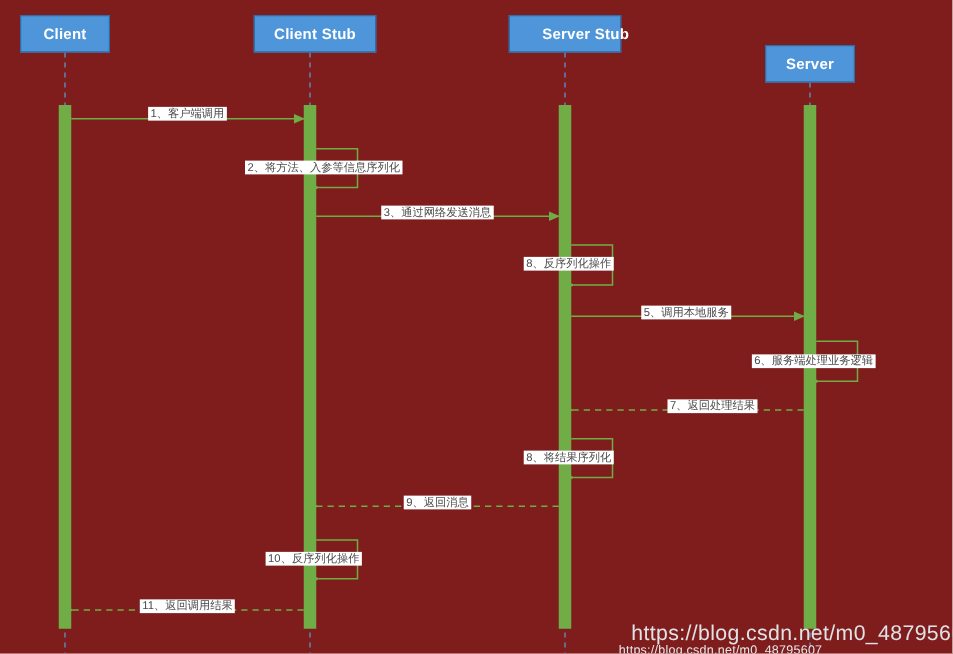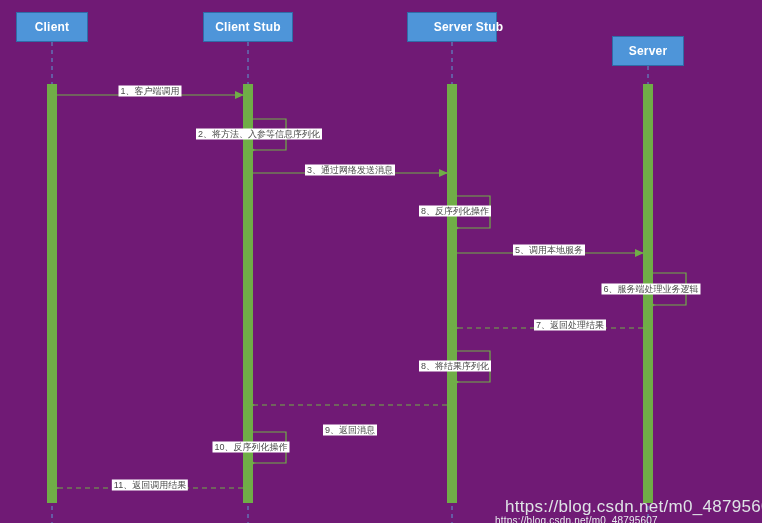--- a/index.html
+++ b/index.html
@@ -7,21 +7,21 @@
     padding: 0;
     background: #ffffff;
   }
   body {
     font-family: "Liberation Sans", "DejaVu Sans", sans-serif;
   }
   #canvas {
     position: relative;
     width: 762px;
     height: 523px;
-    background: #701a75;
+    background: #7f1d1d;
     overflow: hidden;
   }
   svg#diagram {
     position: absolute;
     left: 0;
     top: 0;
     width: 762px;
     height: 523px;
   }
   .actor-box {
@@ -131,40 +131,40 @@
         <g>
           <line x1="243" y1="488" x2="57" y2="488" stroke="#70ad47" stroke-width="1.2" stroke-dasharray="5 4" marker-end="url(#arrow-open)"></line>
         </g>
       </g>
   </svg>
 
   <div id="actor-boxes">
       <div class="actor-box" style="left: 16px; top: 12px; width: 72px; background: rgb(78, 149, 217); border-color: rgb(47, 108, 168);">
         <span class="actor-label" style="color: rgb(255, 255, 255);">Client</span>
       </div>
-      <div class="actor-box" style="left: 203px; top: 12px; width: 90px; background: rgb(78, 149, 217); border-color: rgb(47, 108, 168);">
+      <div class="actor-box" style="left: 203px; top: 12px; width: 98px; background: rgb(78, 149, 217); border-color: rgb(47, 108, 168);">
         <span class="actor-label" style="color: rgb(255, 255, 255);">Client Stub</span>
       </div>
       <div class="actor-box" style="left: 407px; top: 12px; width: 90px; background: rgb(78, 149, 217); border-color: rgb(47, 108, 168);">
         <span class="actor-label" style="color: rgb(255, 255, 255); margin-left: 33px;">Server Stub</span>
       </div>
       <div class="actor-box" style="left: 612px; top: 12px; width: 72px; background: rgb(78, 149, 217); border-color: rgb(47, 108, 168); margin-top: 24px;">
         <span class="actor-label" style="color: rgb(255, 255, 255);">Server</span>
       </div>
     </div>
   <div id="message-labels">
       <div class="msg-label" style="left: 150px; top: 91px; color: rgb(74, 74, 74);">1、客户端调用</div>
       <div class="msg-label" style="left: 259px; top: 134px; color: rgb(74, 74, 74);">2、将方法、入参等信息序列化</div>
       <div class="msg-label" style="left: 350px; top: 170px; color: rgb(74, 74, 74);">3、通过网络发送消息</div>
       <div class="msg-label" style="left: 455px; top: 211px; color: rgb(74, 74, 74);">8、反序列化操作</div>
       <div class="msg-label" style="left: 549px; top: 250px; color: rgb(74, 74, 74);">5、调用本地服务</div>
       <div class="msg-label" style="left: 651px; top: 289px; color: rgb(74, 74, 74);">6、服务端处理业务逻辑</div>
       <div class="msg-label" style="left: 570px; top: 325px; color: rgb(74, 74, 74);">7、返回处理结果</div>
       <div class="msg-label" style="left: 455px; top: 366px; color: rgb(74, 74, 74);">8、将结果序列化</div>
-      <div class="msg-label" style="left: 350px; top: 402px; color: rgb(74, 74, 74); margin-top: 28px;">9、返回消息</div>
+      <div class="msg-label" style="left: 350px; top: 402px; color: rgb(74, 74, 74);">9、返回消息</div>
       <div class="msg-label" style="left: 251px; top: 447px; color: rgb(74, 74, 74);">10、反序列化操作</div>
       <div class="msg-label" style="left: 150px; top: 485px; color: rgb(74, 74, 74);">11、返回调用结果</div>
     </div>
   <div id="watermarks">
       <div class="watermark wm-1" style="left: 505px; top: 497px;">https://blog.csdn.net/m0_48795607</div>
       <div class="watermark wm-2" style="left: 495px; top: 515px;">https://blog.csdn.net/m0_48795607</div>
     </div>
 
 </div>
 

